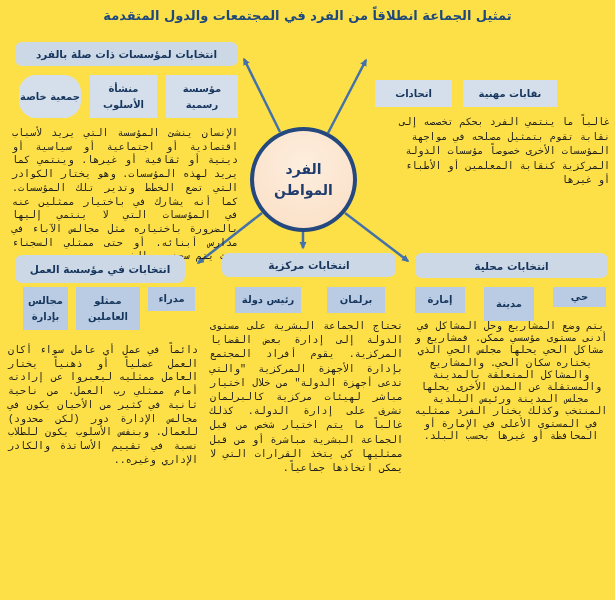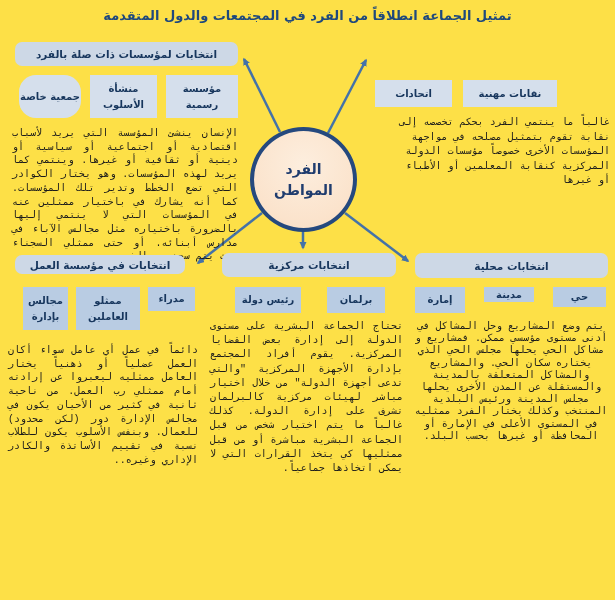--- a/index.html
+++ b/index.html
@@ -72,36 +72,36 @@
     <div class="box" style="width:62px;height:43px;border-radius:17px;">جمعية خاصة</div>
   </div>
   <div class="para" style="left:12px;top:127px;width:226px;">الإنسان ينشئ المؤسسة التي يريد لأسباب اقتصادية أو اجتماعية أو سياسية أو دينية أو ثقافية أو غيرها. وينتمي كما يريد لهذه المؤسسات. وهو يختار الكوادر التي تضع الخطط وتدير تلك المؤسسات. كما أنه يشارك في باختيار ممثلين عنه في المؤسسات التي لا ينتمي إليها بالضرورة باختياره مثل مجالس الآباء في مدارس أبنائه. أو حتى ممثلي السجناء حيث يتم سجنه ..الخ..</div>
 
   <div class="row" style="left:375px;top:80px;width:182px;gap:11px;">
     <div class="box" style="width:94px;height:27px;">نقابات مهنية</div>
     <div class="box" style="width:77px;height:27px;">اتحادات</div>
   </div>
   <div class="para right-align" style="left:393px;top:116px;width:217px;">غالباً ما ينتمي الفرد بحكم تخصصه إلى نقابة تقوم بتمثيل مصلحه في مواجهة المؤسسات الأخرى خصوصاً مؤسسات الدولة المركزية كنقابة المعلمين أو الأطباء أو  غيرها</div>
 
-  <div class="hdr" style="left:15px;top:255px;width:170px;height:19px;text-align:right;">انتخابات في مؤسسة العمل</div>
+  <div class="hdr" style="left:15px;top:255px;width:170px;height:28px;text-align:right;">انتخابات في مؤسسة العمل</div>
   <div class="row" style="left:15px;top:287px;width:180px;gap:8px;">
     <div class="box dark" style="width:47px;height:24px;">مدراء</div>
     <div class="box dark" style="width:64px;height:43px;">ممثلو العاملين</div>
     <div class="box dark" style="width:45px;height:43px;">مجالس بإدارة</div>
   </div>
   <div class="para" style="left:8px;top:344px;width:190px;">دائماً في عمل أي عامل سواء أكان العمل عضلياً أو ذهنياً يختار العامل ممثليه ليعبروا عن إرادته أمام ممثلي رب العمل. من ناحية ثانية في كثير من الأحيان يكون في مجالس الإدارة دور (لكن محدود) للعمال. وبنفس الأسلوب يكون للطلاب نسبة في تقييم الأساتذة والكادر الإداري وغيره..</div>
 
   <div class="hdr" style="left:222px;top:253px;width:174px;height:24px;">انتخابات مركزية</div>
   <div class="row" style="left:233px;top:287px;width:152px;gap:26px;">
     <div class="box dark" style="width:58px;height:26px;">برلمان</div>
     <div class="box dark" style="width:66px;height:26px;">رئيس دولة</div>
   </div>
   <div class="para" style="left:210px;top:320px;width:193px;line-height:14.2px;">تحتاج الجماعة البشرية على مستوى الدولة إلى إدارة بعض القضايا المركزية. يقوم أفراد المجتمع بإدارة الأجهزة المركزية "والتي تدعى أجهزة الدولة" من خلال اختيار مباشر لهيئات مركزية كالبرلمان تشرف على إدارة الدولة. كذلك غالباً ما يتم اختيار شخص من قبل الجماعة البشرية مباشرة أو من قبل ممثليها كي يتخذ القرارات التي لا يمكن اتخاذها جماعياً.</div>
 
   <div class="hdr" style="left:415px;top:253px;width:193px;height:25px;">انتخابات محلية</div>
   <div class="row" style="left:415px;top:287px;width:191px;justify-content:space-between;">
     <div class="box dark" style="width:53px;height:20px;">حي</div>
-    <div class="box dark" style="width:50px;height:15px;">مدينة</div>
+    <div class="box dark" style="width:50px;height:34px;">مدينة</div>
     <div class="box dark" style="width:50px;height:26px;">إمارة</div>
   </div>
   <div class="para center-align" style="left:413px;top:321px;width:196px;">يتم وضع المشاريع وحل المشاكل في أدنى مستوى مؤسسي ممكن. فمشاريع و مشاكل الحي يحلها مجلس الحي الذي يختاره سكان الحي. والمشاريع والمشاكل المتعلقة بالمدينة والمستقلة عن المدن الأخرى يحلها مجلس المدينة ورئيس البلدية المنتخب وكذلك يختار الفرد ممثليه في المستوى الأعلى في الإمارة أو المحافظة أو غيرها بحسب البلد.</div>
 
 </div>
 
 </body></html>

